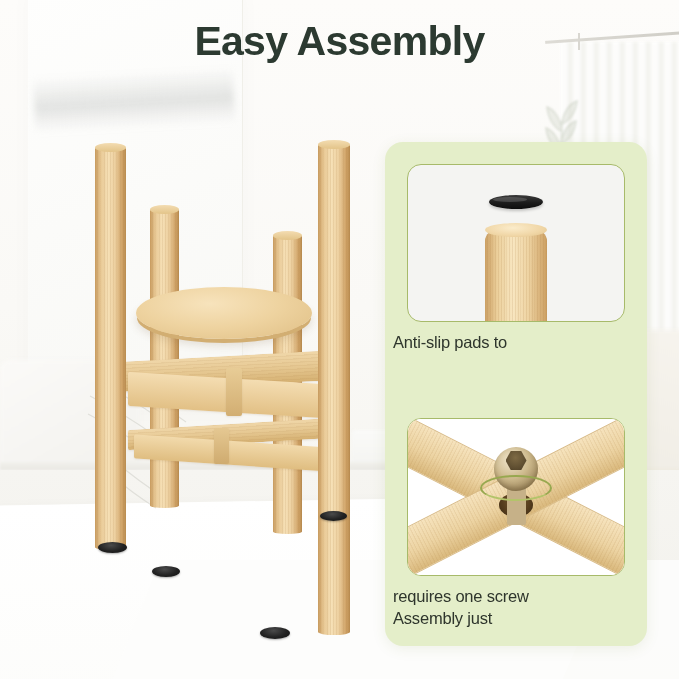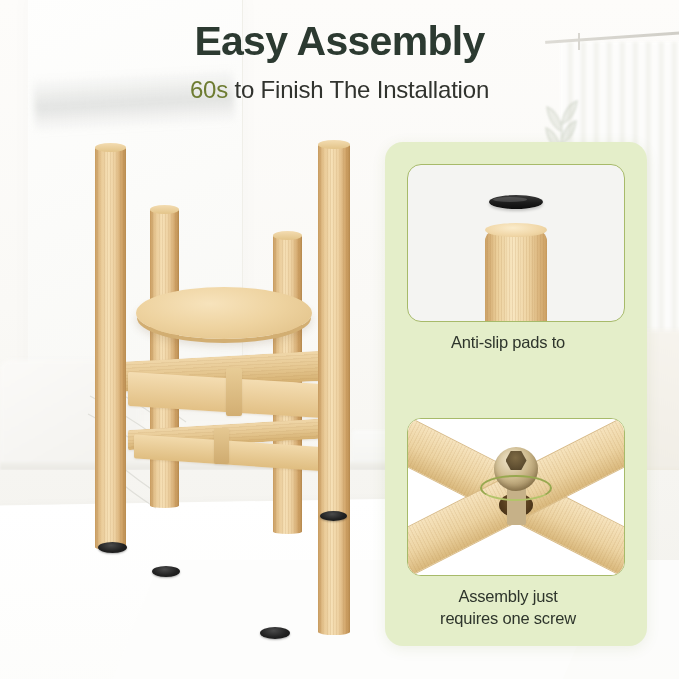--- a/index.html
+++ b/index.html
@@ -173,22 +173,21 @@
   .card {
     position: absolute; left: 22px; width: 218px; height: 158px;
     background: #f4f4f2;
     border: 1.4px solid #a7ba6a;
     border-radius: 14px;
     overflow: hidden;
   }
   .card-top { top: 22px; }
   .card-bottom { top: 276px; background: #ffffff; }
   .caption {
-    position: absolute; left: 0; width: 246px;
-    text-align: center;
+    position: absolute; left: 8px; width: 246px;
     font-size: 16.5px; line-height: 1.33; color: #2e352c;
     letter-spacing: -0.2px;
   }
   .cap-top { top: 190px; }
   .cap-bottom { top: 444px; }
 
   
   .c1-leg {
     position: absolute; left: 50%; transform: translateX(-50%);
     top: 64px; width: 62px; height: 100px;
@@ -315,23 +314,20 @@
         <path d="M4 26 C34 42 64 60 90 82"></path>
         <path d="M2 44 C30 58 58 76 84 98"></path>
         <path d="M16 0 C44 14 72 32 100 52"></path>
         <path d="M30 92 C44 104 60 116 76 126"></path>
         <path d="M24 104 C38 116 54 128 70 138"></path>
       </g>
     </svg>
   </div>
 
   <div class="headline">Easy Assembly</div>
-  <div class="subhead">
-    <span class="hl">60s</span><span> to Finish The Installation</span>
-  </div>
 
   <div class="product">
 
     <div class="leg" style="left:150px; top:208px; width:29px; height:300px;"></div>
     <div class="leg" style="left:273px; top:234px; width:29px; height:300px;"></div>
 
     <div class="disc" style="left:136px; top:287px; width:176px; height:52px;"></div>
 
     <div class="brace" style="left:122px; top:356px; width:210px; height:30px; transform:skewY(-3.2deg);"></div>
     <div class="brace" style="left:128px; top:378px; width:196px; height:34px; transform:skewY(3.6deg); background:linear-gradient(180deg,#f4ddb2,#e2c085);"></div>
@@ -366,18 +362,18 @@
         <div class="c2-arm a1"></div>
         <div class="c2-arm a2"></div>
         <div class="c2-hole"></div>
         <div class="c2-shaft"></div>
         <div class="c2-head"></div>
         <div class="c2-socket"></div>
         <div class="c2-ring"></div>
       </div>
     </div>
     <div class="caption cap-bottom">
+      <div>requires one screw</div>
       <div>Assembly just</div>
-      <div>requires one screw</div>
     </div>
   </div>
 
 </div>
 
 </body></html>

